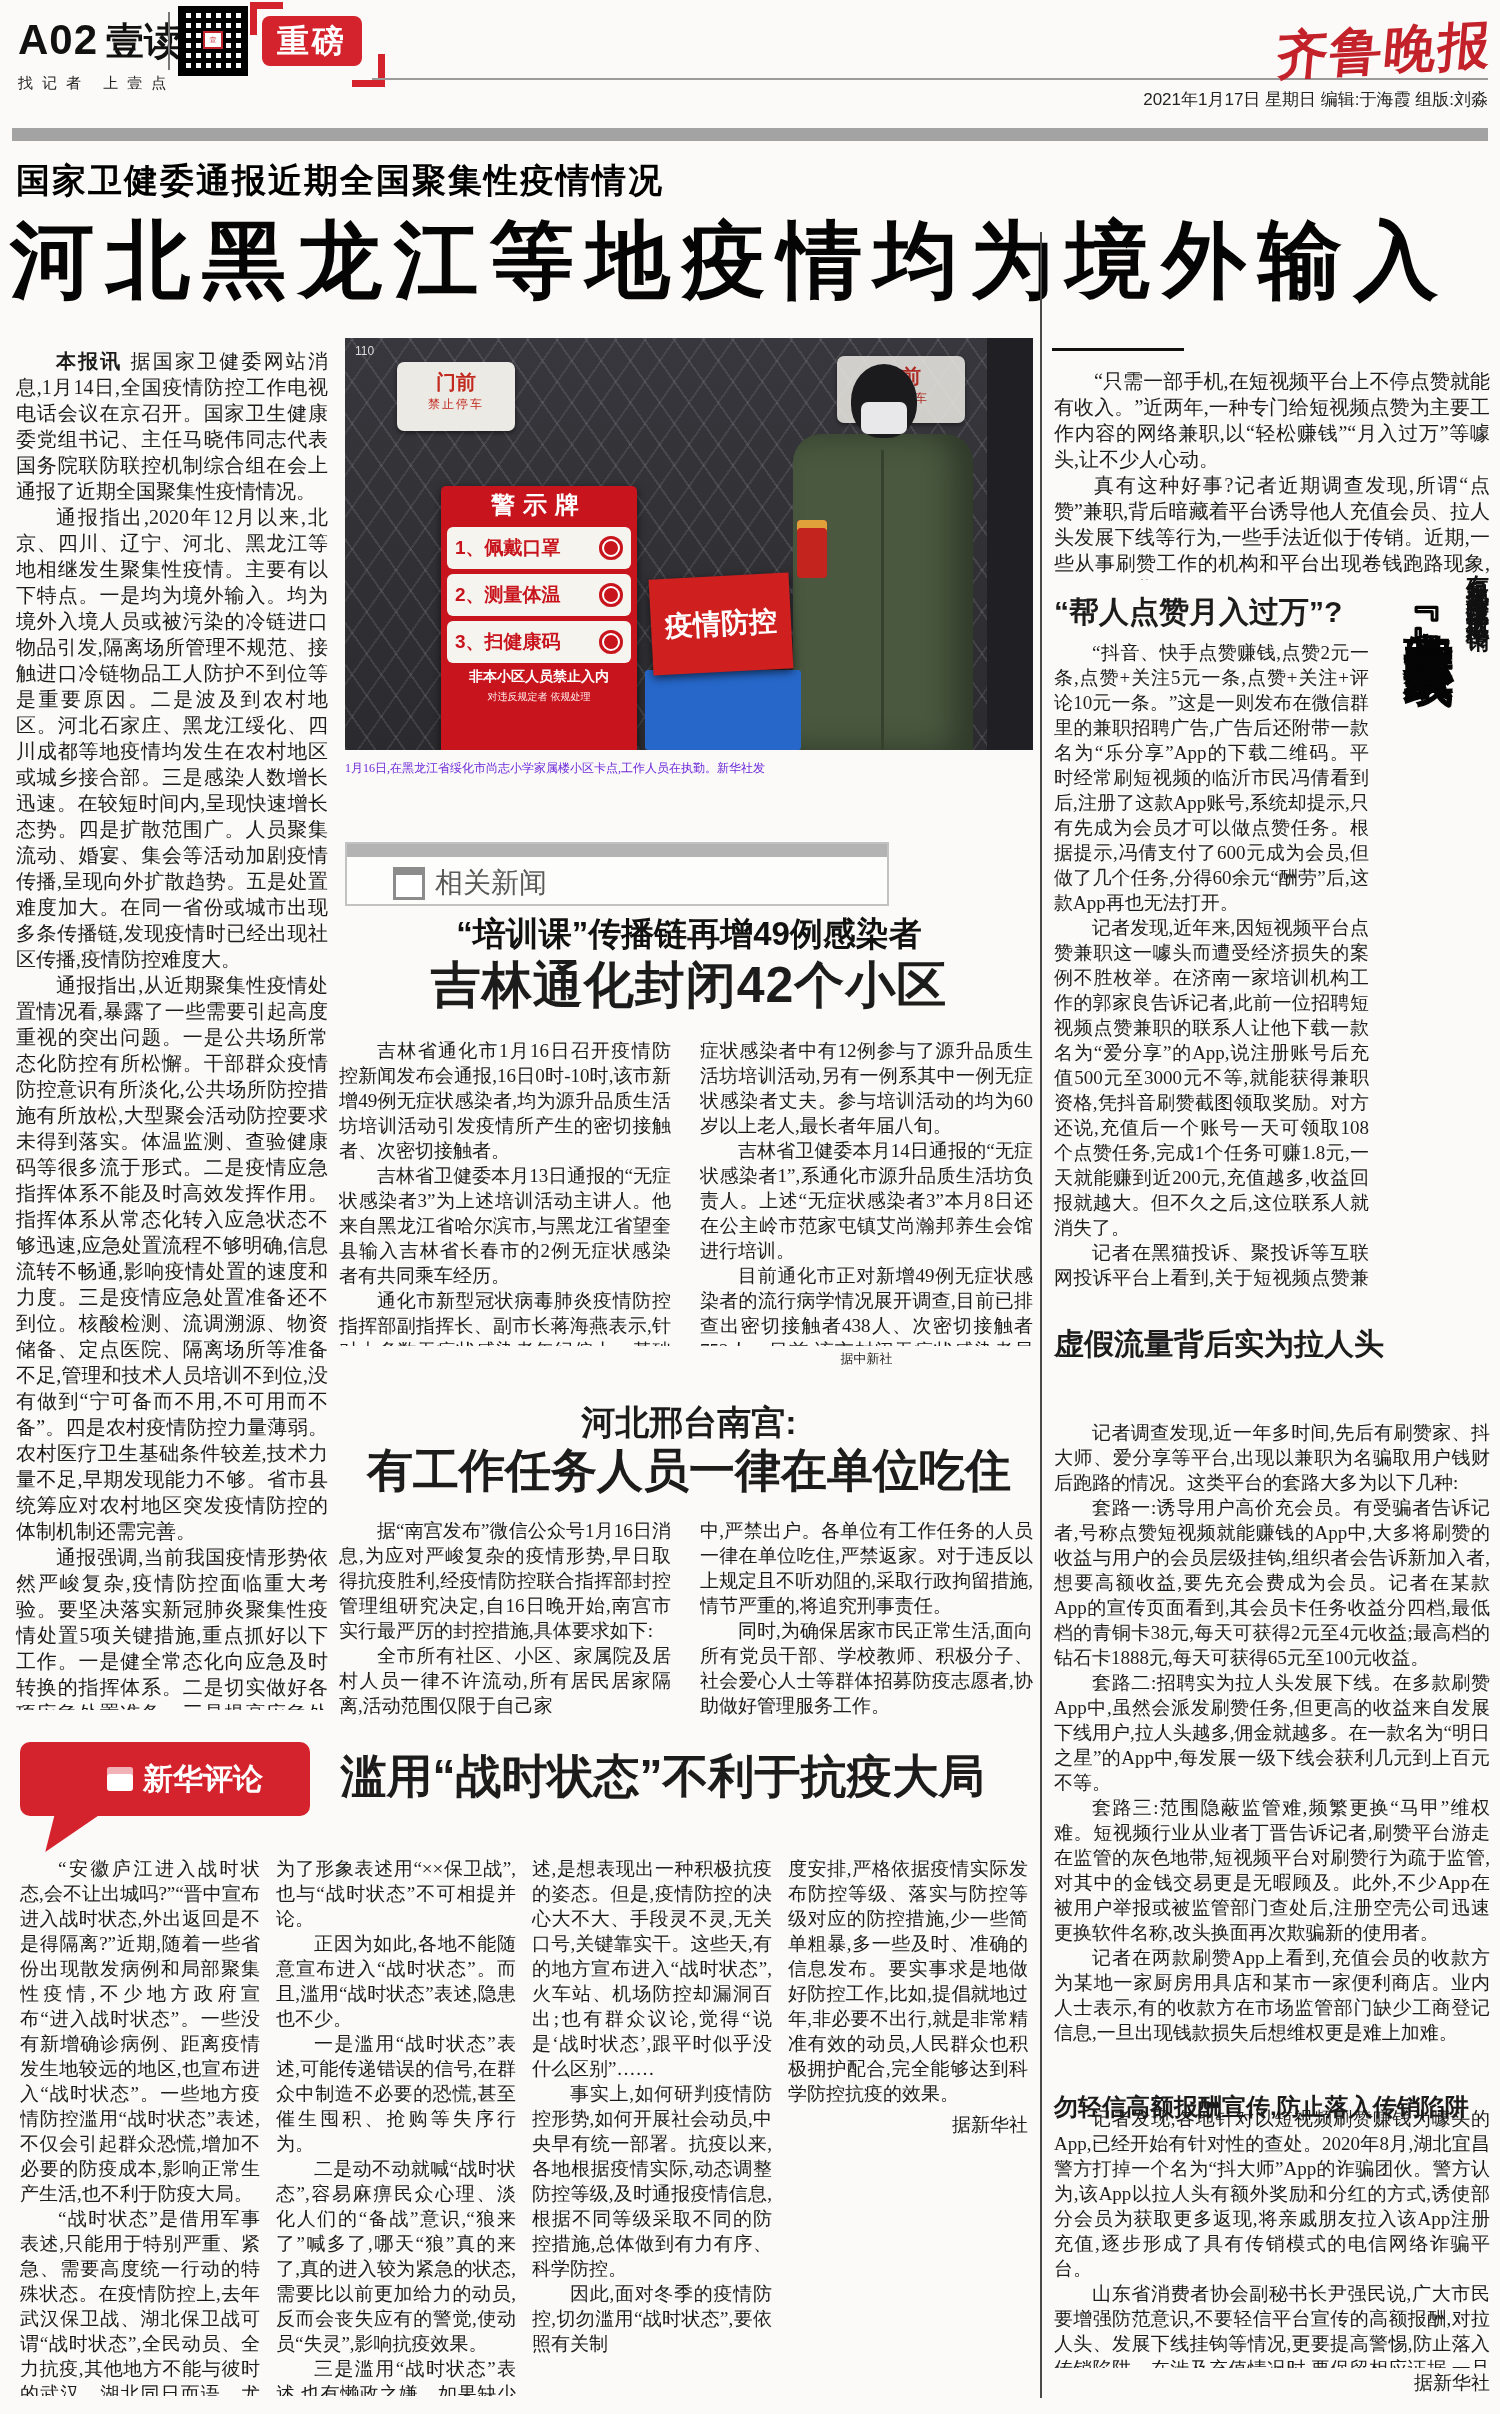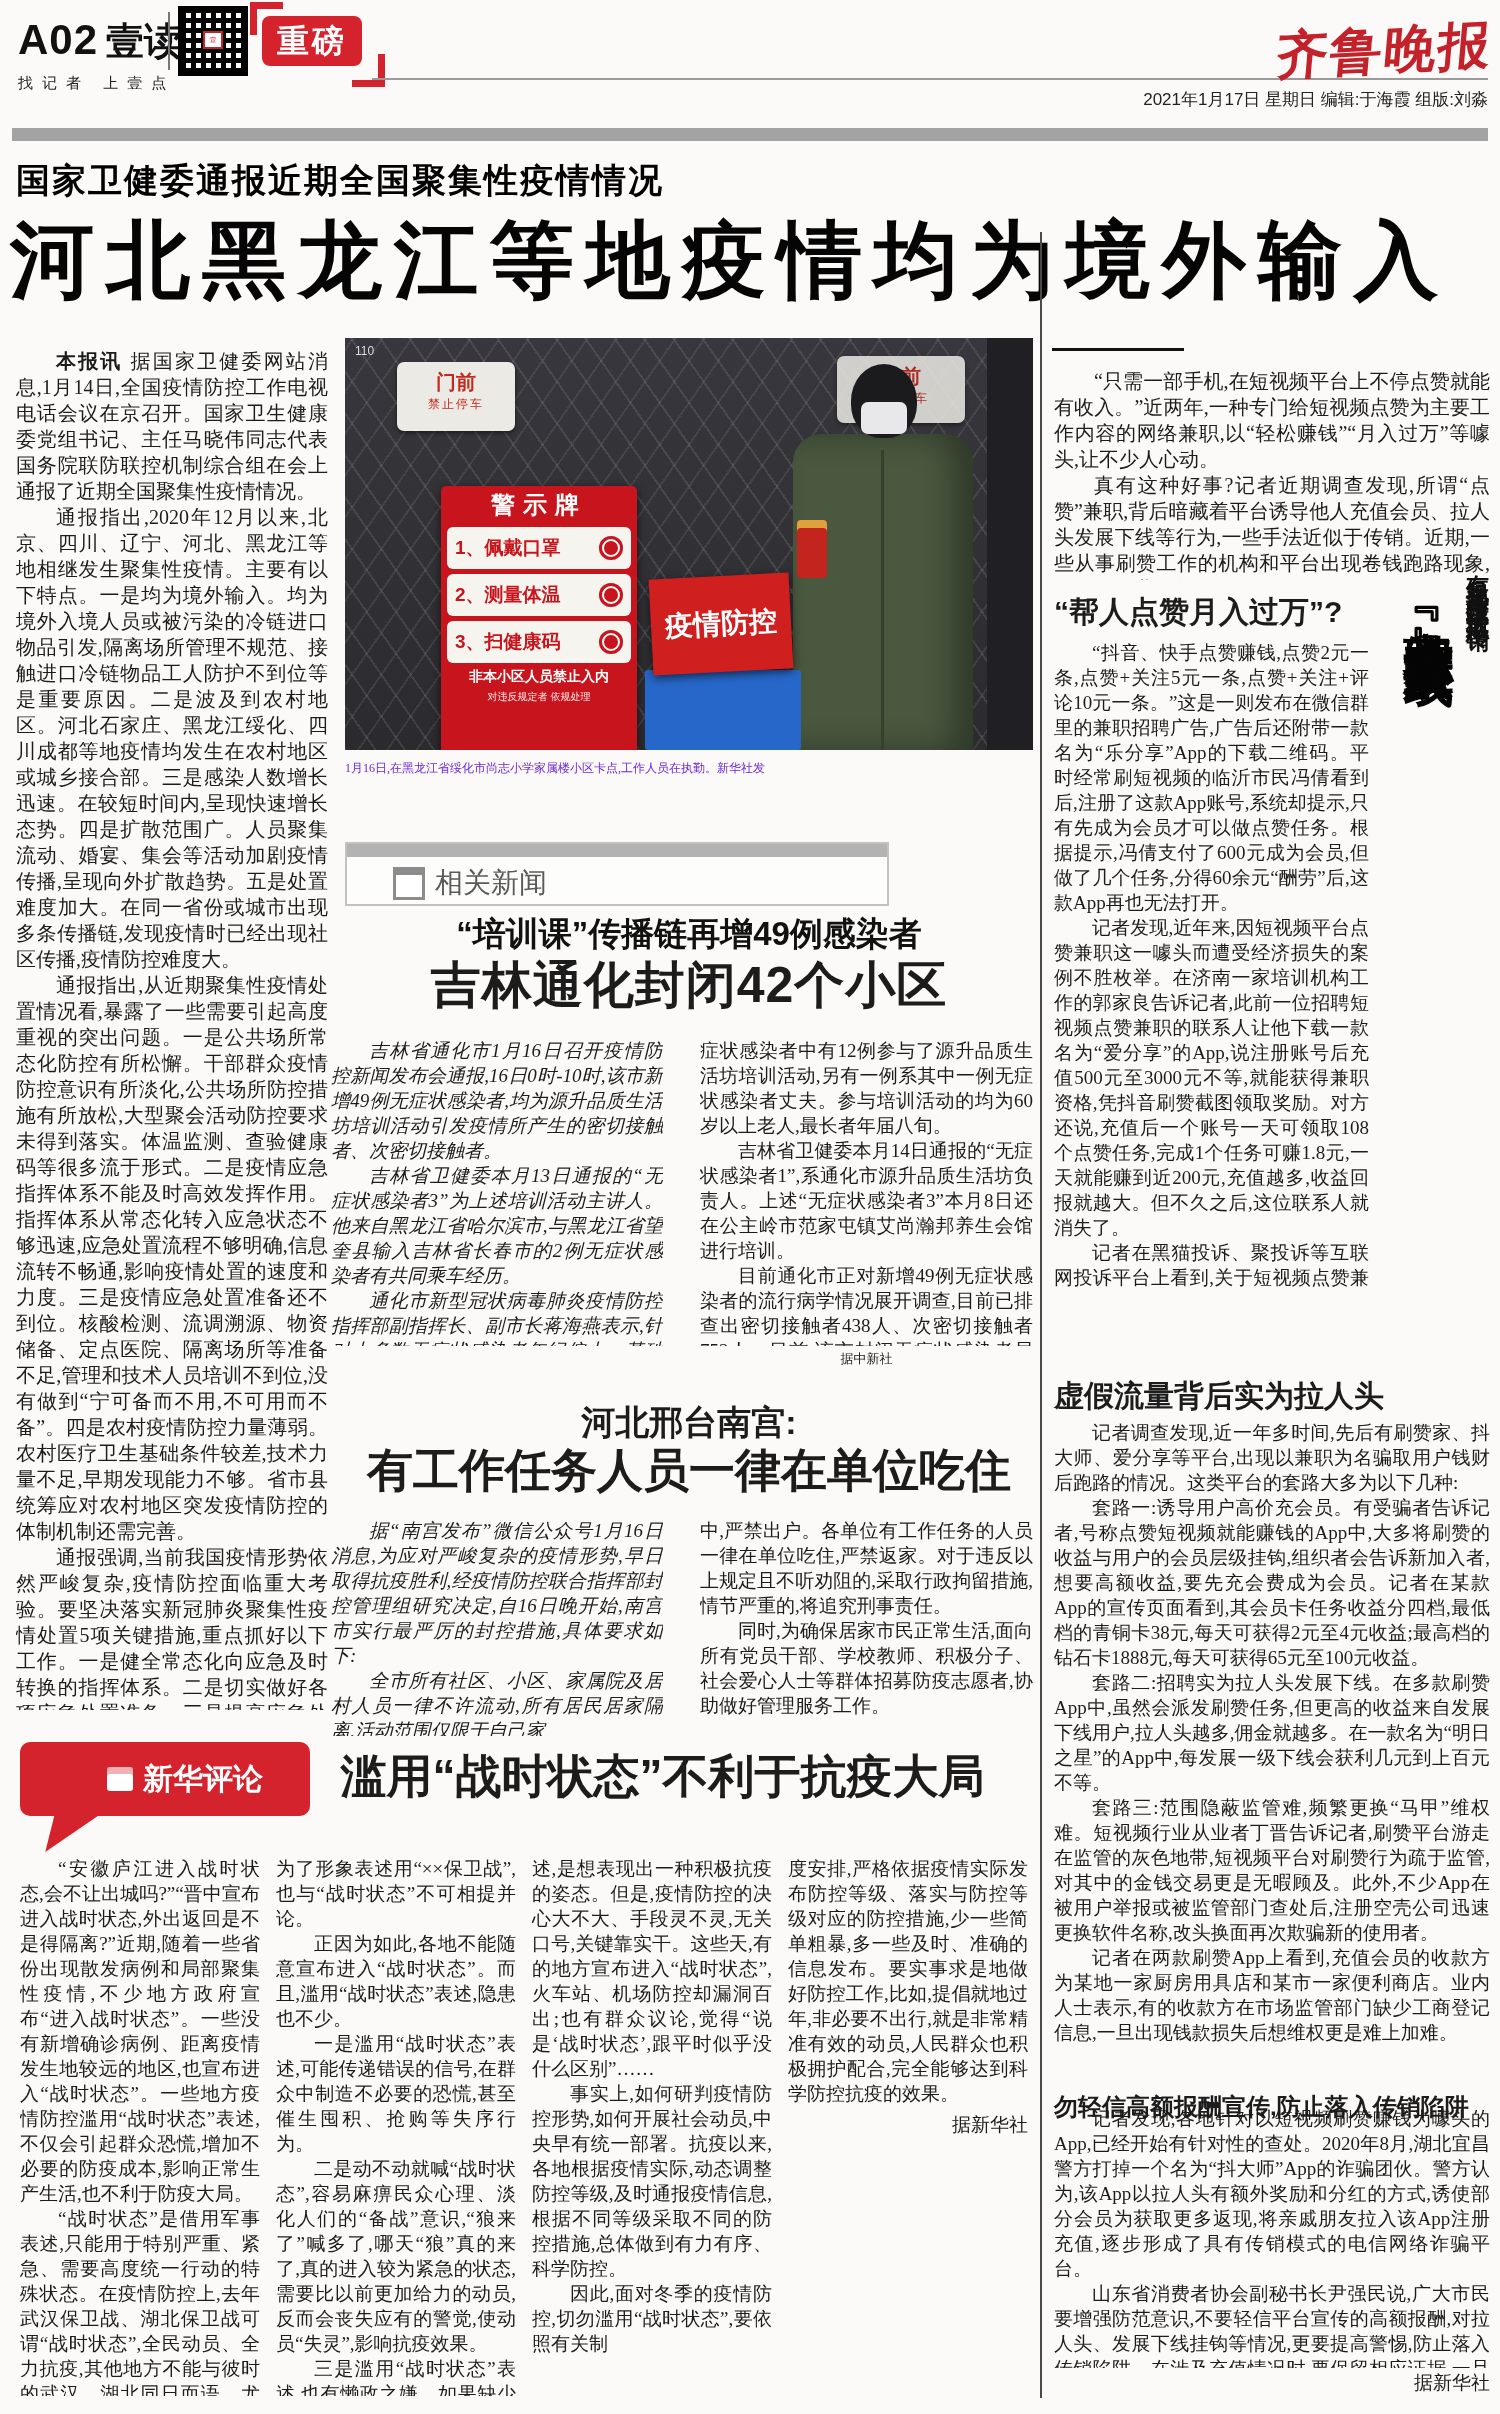--- a/index.html
+++ b/index.html
@@ -73,21 +73,21 @@
            box-shadow:inset 0 8px 0 #e0a13a;}
   .caption{left:345px;top:760px;width:690px;font-size:12px;color:#6d28d9;}
   
   .rel-tag{left:345px;top:842px;width:540px;height:60px;border:2px solid #c2c2c2;background:#fdfdfc;}
   .rel-strip{height:13px;background:#b3b3b3;}
   .rel-label{display:flex;align-items:center;gap:10px;padding:7px 0 0 46px;color:#5a5a5a;
              font:28px "Liberation Sans",sans-serif;}
   .rel-ic{width:26px;height:22px;border:3px solid #8c8c8c;border-top-width:8px;background:#fff;}
   .t-kicker{left:345px;top:912px;width:688px;text-align:center;font:700 33px "Liberation Sans",sans-serif;color:#111;}
   .t-headline{left:345px;top:952px;width:688px;text-align:center;font:900 50px "Liberation Sans",sans-serif;letter-spacing:1px;}
-  .col-a{left:331px;width:332px;font-style:italic;}
+  .col-a{left:339px;width:332px;}
   .col-b{left:700px;width:333px;}
   .t-col{top:1038px;height:308px;font-size:19px;line-height:25px;}
   .t-source{left:700px;top:1350px;width:333px;text-align:center;font-size:13px;}
   .n-kicker{left:345px;top:1400px;width:688px;text-align:center;font:700 34px "Liberation Sans",sans-serif;}
   .n-headline{left:345px;top:1440px;width:688px;text-align:center;font:900 46px "Liberation Sans",sans-serif;}
   .n-col{top:1518px;height:218px;font-size:19px;line-height:25px;}
   
   .cm-bubble{left:20px;top:1742px;width:250px;height:74px;background:#d5232e;border-radius:10px;color:#fff;
              display:flex;align-items:center;justify-content:center;gap:10px;
              font:700 30px "Liberation Sans",sans-serif;padding-left:40px;}
@@ -100,21 +100,21 @@
   .src{text-align:right;text-indent:0 !important;margin-top:6px !important;}
   
   .vrule{left:1040px;top:232px;width:2px;height:2166px;background:#4a4a4a;}
   .mini-rule{left:1052px;top:348px;width:132px;height:3px;background:#111;}
   .dz-intro{left:1054px;top:368px;width:436px;height:212px;font-size:20px;line-height:26px;}
   .dz-h1{left:1054px;top:592px;font:900 30px "Liberation Sans",sans-serif;}
   .dz-body1{left:1054px;top:640px;width:315px;height:650px;font-size:19px;line-height:25px;}
   .dz-vert{left:1378px;top:556px;width:116px;height:748px;writing-mode:vertical-rl;overflow:hidden;}
   .dz-vert-sub{font:700 23px "Liberation Sans",sans-serif;letter-spacing:4px;color:#111;}
   .dz-vert-main{font:900 50px "Liberation Sans",sans-serif;padding-top:34px;letter-spacing:2px;color:#050505;}
-  .dz-h2{left:1054px;top:1376px;font:900 30px "Liberation Sans",sans-serif;}
+  .dz-h2{left:1054px;top:1324px;font:900 30px "Liberation Sans",sans-serif;}
   .dz-body2{left:1054px;top:1420px;width:436px;height:632px;font-size:19px;line-height:25px;}
   .dz-h3{left:1054px;top:2062px;width:436px;font:900 24px "Liberation Sans",sans-serif;margin-top:29px;}
   .dz-body3{left:1054px;top:2106px;width:436px;height:262px;font-size:19px;line-height:25px;}
   .dz-source{left:1054px;top:2370px;width:436px;text-align:right;font-size:19px;}
 </style>
 </head>
 <body>
 
 <div class="page">
 

